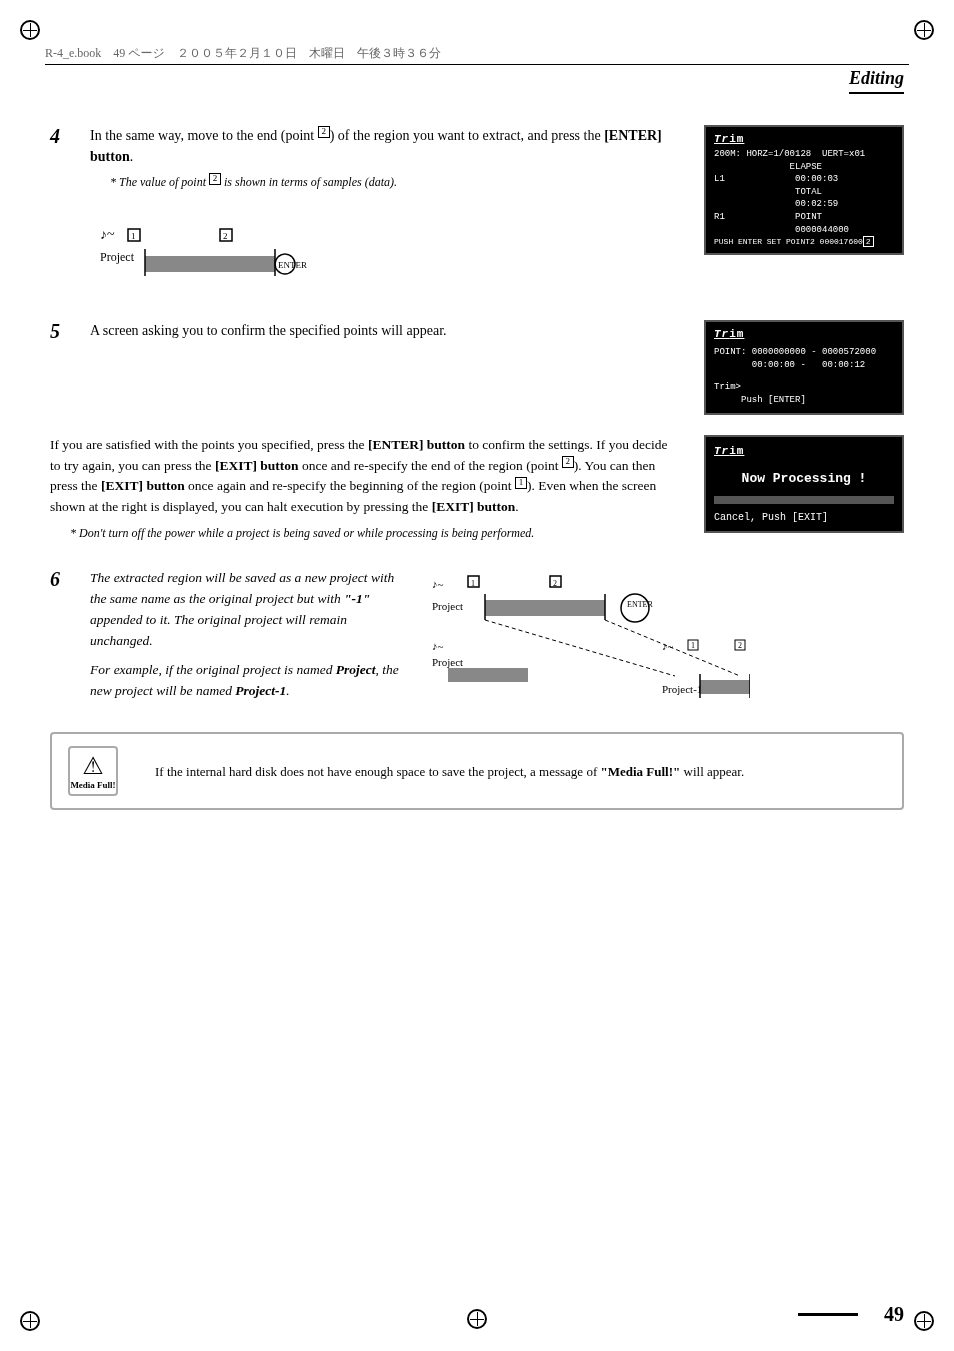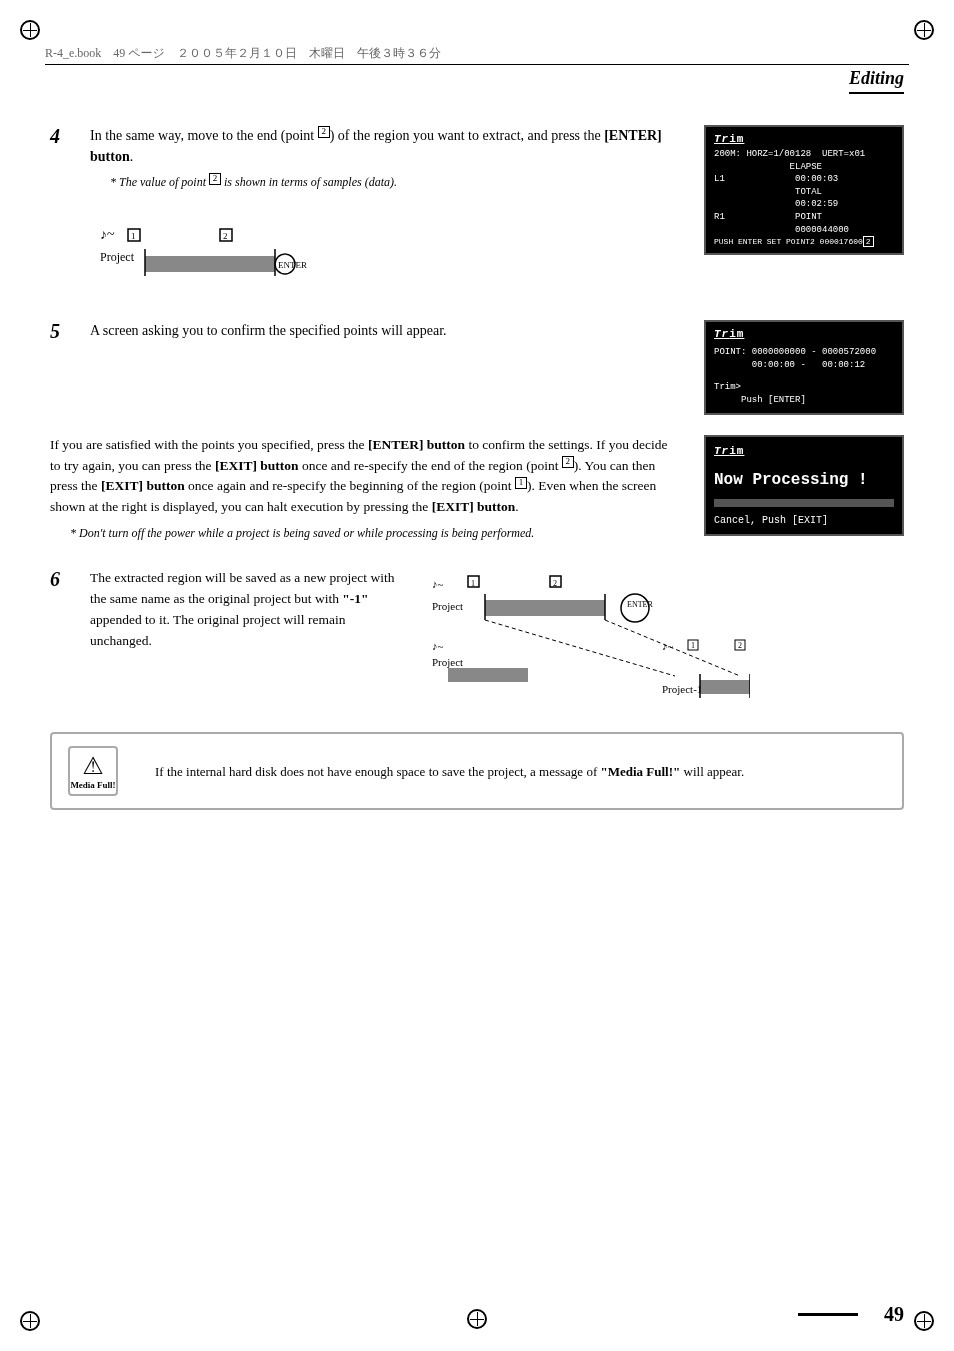--- a/index.html
+++ b/index.html
@@ -187,21 +187,21 @@
       vertical-align: super;
       font-style: normal;
     }
 
     
     .step6-layout {
       display: flex;
       gap: 20px;
       margin-top: 5px;
     }
-    .step6-left { flex: 0 0 320px; }
+    .step6-left { flex: 0 0 320px; font-style: italic; }
     .step6-right { flex: 1; }
 
     
     .now-processing-screen {
       background: #000;
       color: #fff;
       font-family: 'Courier New', monospace;
       border: 2px solid #555;
       width: 200px;
       padding: 8px;
@@ -328,35 +328,38 @@
   <div class="middle-text-layout" style="margin-bottom:20px;">
     <div class="middle-text-left">
       <p style="font-size:13.5px; line-height:1.55;">
         <span>If you are satisfied with the points you specified, press the </span><strong>[ENTER] button</strong><span> to confirm the settings. If you decide to try again, you can press the </span><strong>[EXIT] button</strong><span> once and re-specify the end of the region (point </span><sup class="box">2</sup><span>). You can then press the </span><strong>[EXIT] button</strong><span> once again and re-specify the beginning of the region (point </span><sup class="box">1</sup><span>). Even when the screen shown at the right is displayed, you can halt execution by pressing the </span><strong>[EXIT] button</strong><span>.</span>
       </p>
       <p class="note-text" style="font-size:12px; font-style:italic; margin-left:20px;">*  Don't turn off the power while a project is being saved or while processing is being performed.</p>
     </div>
     <div style="flex-shrink:0;">
       <div class="now-processing-screen">
         <div class="np-title" style="font-size:11px; font-weight:bold; text-decoration:underline; letter-spacing:1px;"><span style="font-style:italic;">Tr</span>im</div>
-        <div class="np-big-text" style="font-size:16px; font-weight:bold; text-align:left; margin: 14px 0 10px;">Now Processing !</div>
+        <div class="np-big-text" style="font-size:13px; font-weight:bold; text-align:center; margin: 14px 0 10px;">Now Processing !</div>
         <div class="np-bar" style="background:#555; height:8px; margin:6px 0;"></div>
         <div class="np-cancel" style="font-size:10px; margin-top:8px;">Cancel, Push [EXIT]</div>
       </div>
     </div>
   </div>
 
   <div class="step-section" style="position:relative; padding-left:40px; margin-bottom:20px;">
     <div class="step-number" style="position:absolute; left:0; top:0; font-size:20px; font-weight:bold; font-style:italic;">6</div>
 
     <div class="step6-layout">
       <div class="step6-left">
         <p style="font-size:13.5px; line-height:1.55; margin-bottom:8px;">
           <span>The extracted region will be saved as a new project with the same name as the original project but with </span><strong>"-1"</strong><span> appended to it. The original project will remain unchanged.</span>
         </p>
+        <p style="font-size:13.5px; line-height:1.55;">
+          <span>For example, if the original project is named </span><strong>Project</strong><span>, the new project will be named </span><strong>Project-1</strong><span>.</span>
+        </p>
       </div>
       <div class="step6-right">
         
         <svg width="320" height="140">
 
           <text x="2" y="20" font-size="11" font-family="serif">♪~</text>
           <rect x="38" y="8" width="11" height="11" fill="none" stroke="#000" stroke-width="1.5"></rect>
           <text x="41" y="18" font-size="8" font-family="serif">1</text>
           <rect x="120" y="8" width="11" height="11" fill="none" stroke="#000" stroke-width="1.5"></rect>
           <text x="123" y="18" font-size="8" font-family="serif">2</text>

